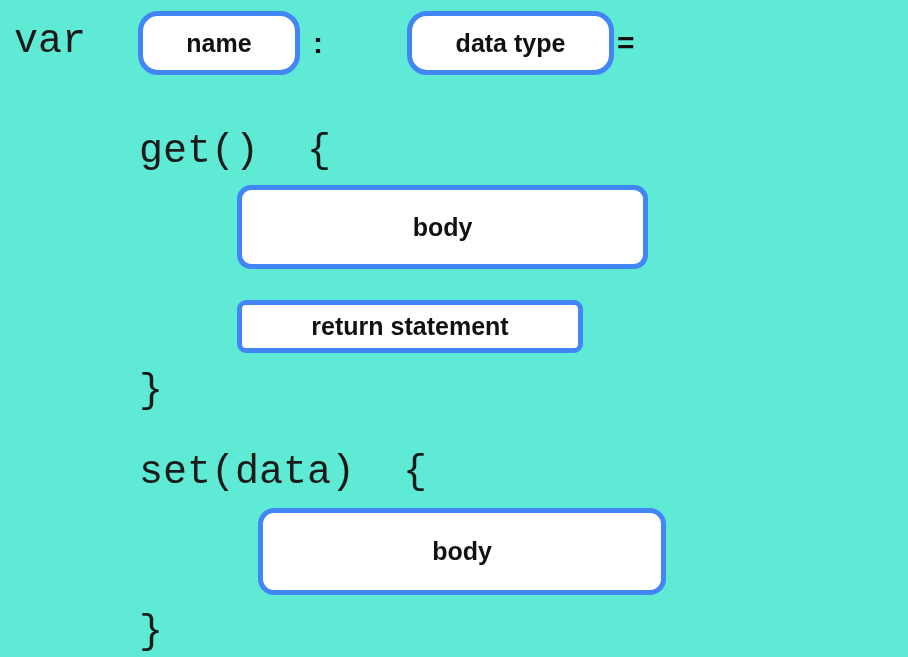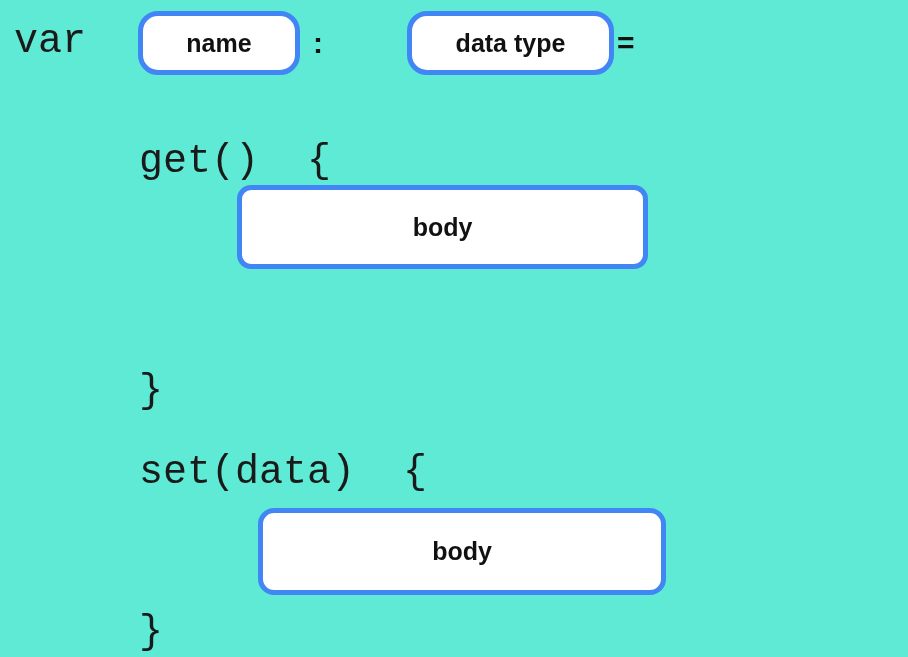--- a/index.html
+++ b/index.html
@@ -57,21 +57,21 @@
   #slot-datatype      { left:374px; top:11px;  width:207px; height:64px;  border-radius:20px; font-size:25px;margin-left:33px; }
   #slot-initialvalue  { left:682px; top:11px;  width:212px; height:64px;  border-radius:20px; font-size:25px; }
   #slot-get-body      { left:237px; top:185px; width:411px; height:84px;  border-radius:14px; font-size:25px; }
   #slot-return        { left:237px; top:300px; width:346px; height:53px;  border-radius:9px;  font-size:25px; }
   #slot-set-body      { left:258px; top:508px; width:408px; height:87px;  border-radius:16px; font-size:25px; }
 
   
   #tok-var       { left:14px;  top:22px;  font-size:40px; }
   #tok-colon     { left:313px; top:28px;  font-size:30px; }
   #tok-equals    { left:617px; top:28px;  font-size:30px; }
-  #tok-get       { left:139px; top:142px; font-size:40px; }
+  #tok-get       { left:139px; top:132px; font-size:40px; }
   #tok-close1    { left:139px; top:372px; font-size:40px; }
   #tok-set       { left:139px; top:453px; font-size:40px; }
   #tok-close2    { left:139px; top:613px; font-size:40px; }
 </style>
 </head>
 <body>
 
 <div id="canvas" style="background: #5eead4; padding-left: 10px;">
 
   <span class="code" id="tok-var">var</span>
@@ -88,20 +88,23 @@
 
   <span class="punct" id="tok-equals">=</span>
 
 
   <span class="code" id="tok-get">get()  {</span>
 
   <div class="slot" id="slot-get-body" style="border-color: rgb(66, 133, 244);">
     <span>body</span>
   </div>
 
+  <div class="slot" id="slot-return" style="border-color: rgb(66, 133, 244);">
+    <span>return statement</span>
+  </div>
 
   <span class="code" id="tok-close1">}</span>
 
   <span class="code" id="tok-set">set(data)  {</span>
 
   <div class="slot" id="slot-set-body" style="border-color: rgb(66, 133, 244);">
     <span>body</span>
   </div>
 
   <span class="code" id="tok-close2">}</span>

